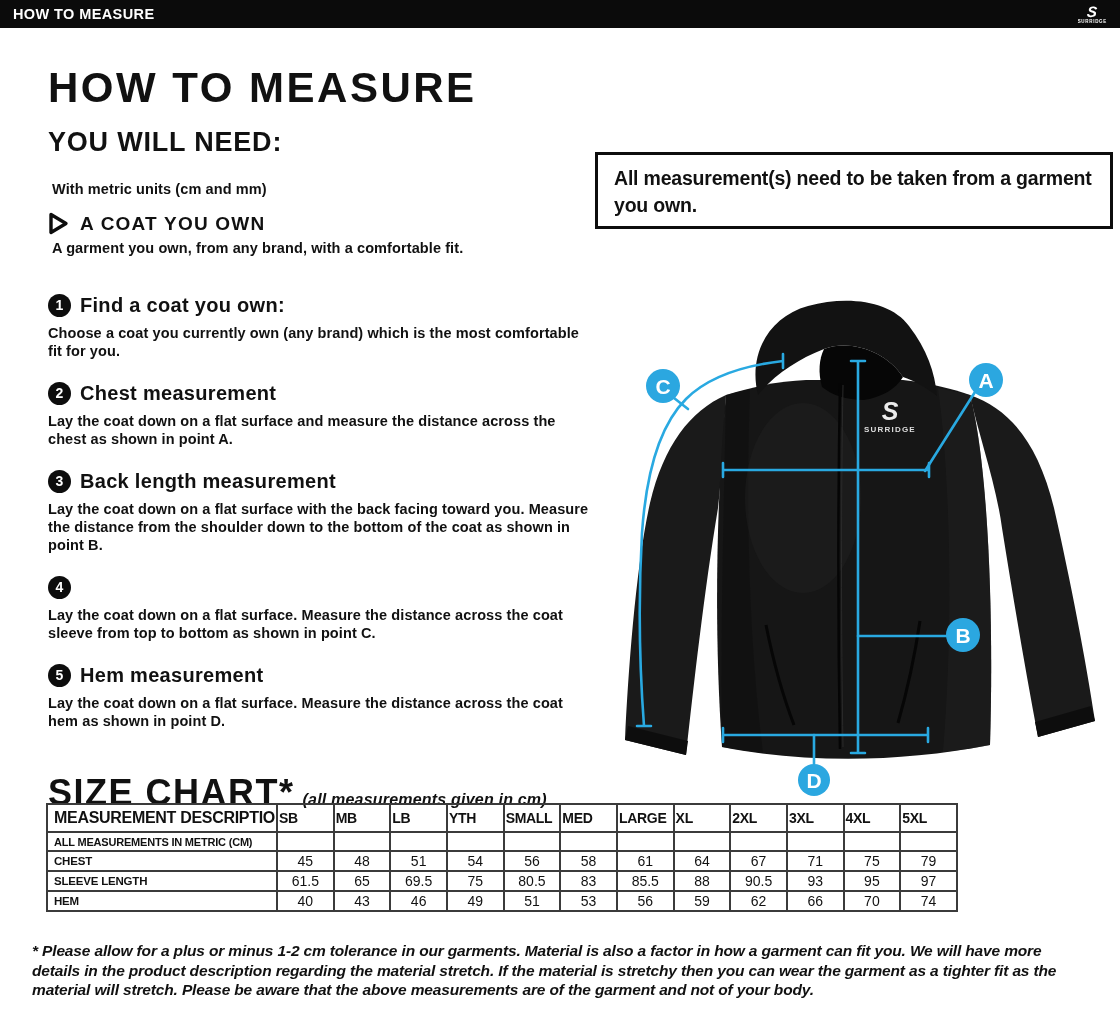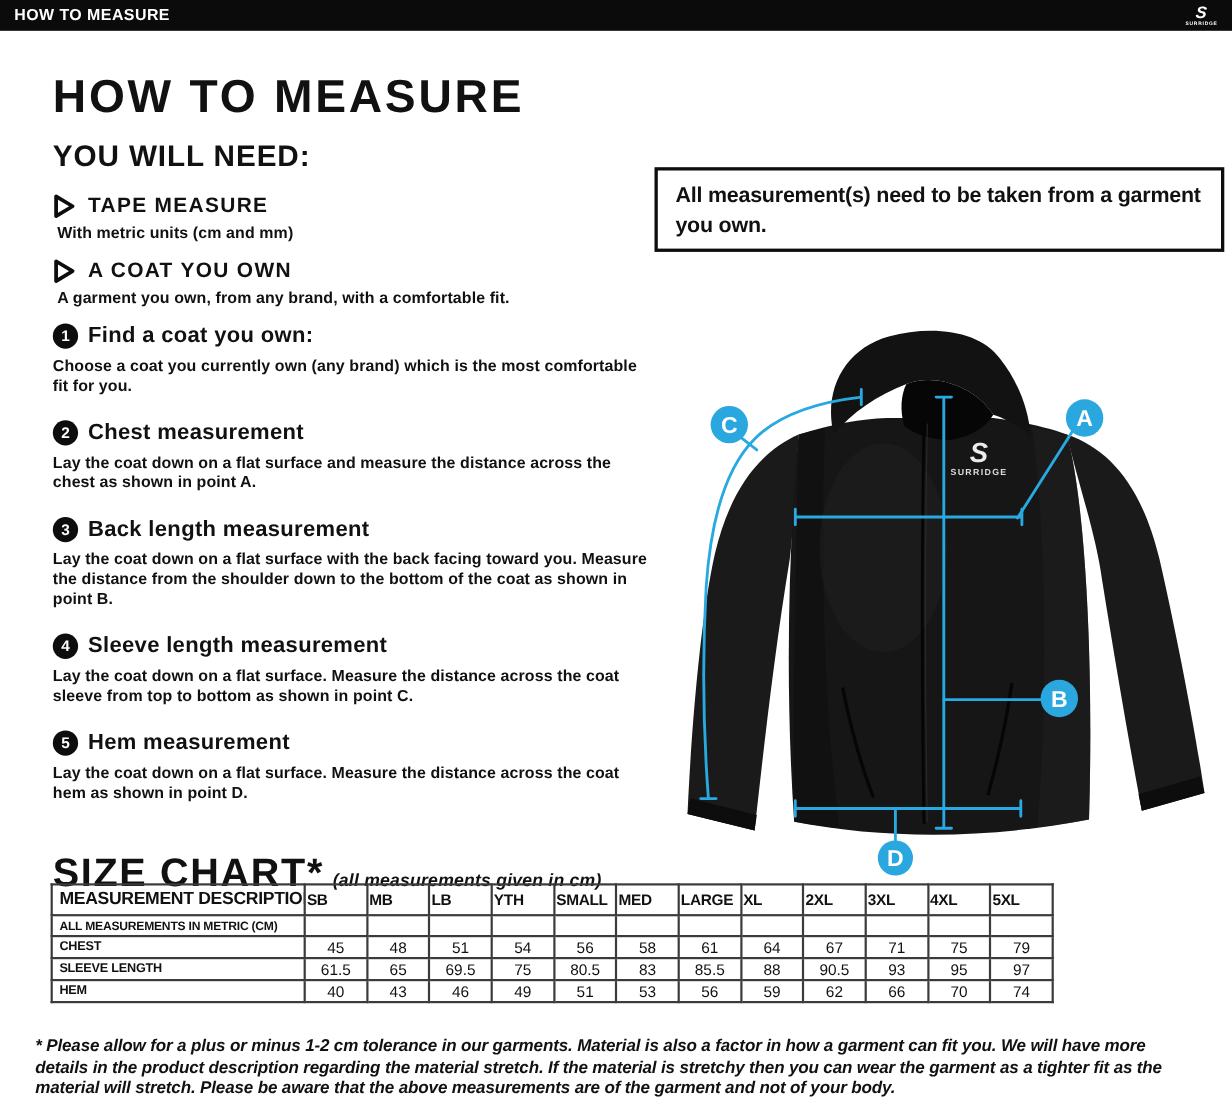--- a/index.html
+++ b/index.html
@@ -70,26 +70,20 @@
       <div class="brand-s">S</div>
       <div class="brand-name">SURRIDGE</div>
     </div>
   </div>
 
   <div class="h1">HOW TO MEASURE</div>
   <div class="h2">YOU WILL NEED:</div>
 
   <div class="needs">
     <div class="need">
-      <div class="need-head">
-        <svg width="21" height="23" viewBox="0 0 21 23">
-          <path d="M3 2.5 L18 11.5 L3 20.5 Z" fill="none" stroke="#0d0d0d" stroke-width="3.4" stroke-linejoin="round"></path>
-        </svg>
-        <span class="need-label">TAPE MEASURE</span>
-      </div>
       <div class="need-desc">With metric units (cm and mm)</div>
     </div>
 
     <div class="need">
       <div class="need-head">
         <svg width="21" height="23" viewBox="0 0 21 23">
           <path d="M3 2.5 L18 11.5 L3 20.5 Z" fill="none" stroke="#0d0d0d" stroke-width="3.4" stroke-linejoin="round"></path>
         </svg>
         <span class="need-label">A COAT YOU OWN</span>
       </div>
@@ -118,21 +112,20 @@
       <div class="step-head">
         <span class="step-num">3</span>
         <span class="step-title">Back length measurement</span>
       </div>
       <div class="step-desc">Lay the coat down on a flat surface with the back facing toward you. Measure the distance from the shoulder down to the bottom of the coat as shown in point B.</div>
     </div>
 
     <div class="step">
       <div class="step-head">
         <span class="step-num">4</span>
-        <span class="step-title">Sleeve length measurement</span>
       </div>
       <div class="step-desc">Lay the coat down on a flat surface. Measure the distance across the coat sleeve from top to bottom as shown in point C.</div>
     </div>
 
     <div class="step">
       <div class="step-head">
         <span class="step-num">5</span>
         <span class="step-title">Hem measurement</span>
       </div>
       <div class="step-desc">Lay the coat down on a flat surface. Measure the distance across the coat hem as shown in point D.</div>

